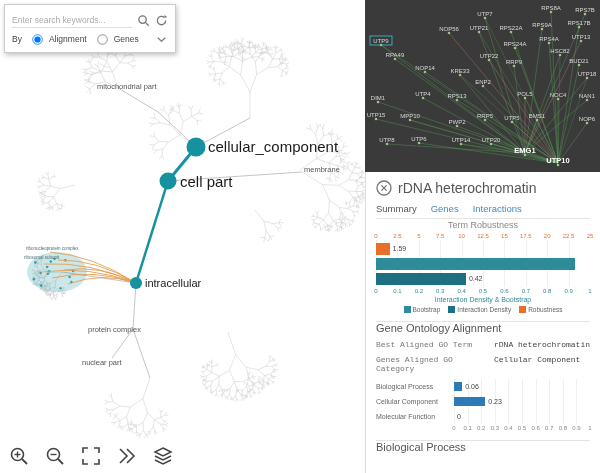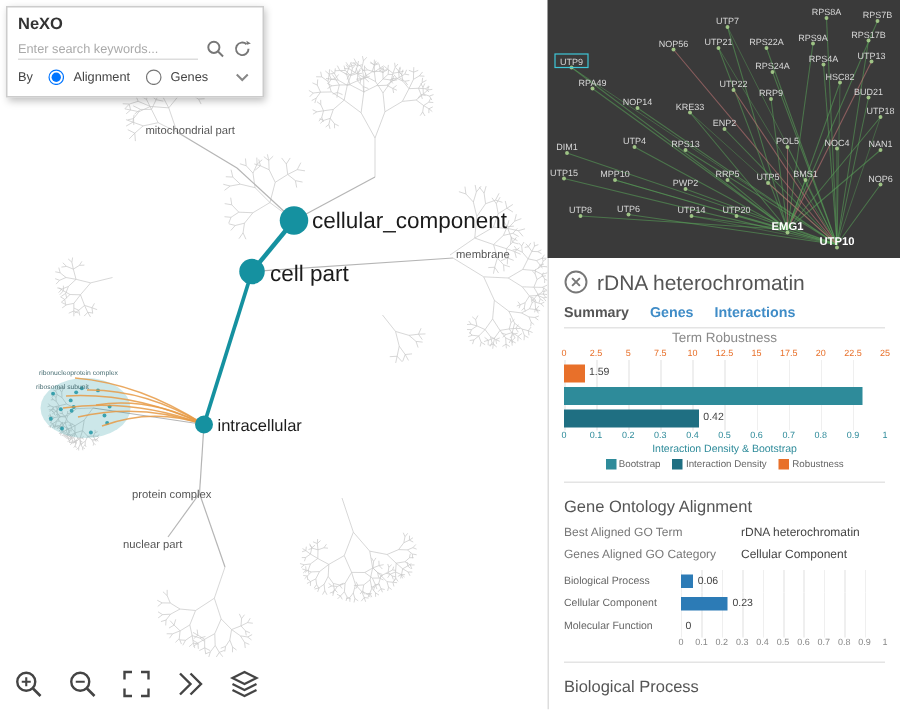--- a/index.html
+++ b/index.html
@@ -26,41 +26,41 @@
   .tool-btn{width:22px;height:22px;display:flex;align-items:center;justify-content:center;cursor:pointer;}
 
   
   .network-panel{position:absolute;left:365px;top:0;width:235px;height:172px;background:#3a3a3a;}
 
   
   .detail-panel{position:absolute;left:365px;top:172px;width:235px;height:301px;background:#fff;
     border-left:1px solid #ddd;box-sizing:border-box;padding:8px 10px 0;overflow:hidden;}
   .dp-header{display:flex;align-items:center;gap:6px;}
   .dp-title{font-size:14px;color:#555;}
-  .tabs{display:flex;gap:14px;margin-top:7px;border-bottom:1px solid #e4e4e4;padding-bottom:4px;font-weight:bold;}
+  .tabs{display:flex;gap:14px;margin-top:7px;border-bottom:1px solid #e4e4e4;padding-bottom:4px;}
   .tab{font-size:9.5px;color:#3f8cc7;cursor:pointer;}
   .tab.active{color:#555;}
   .term-id{font-size:9.5px;color:#666;margin-top:7px;}
   .term-id b{font-weight:normal;color:#444;}
   .chart-title{font-size:9px;color:#888;text-align:center;margin-top:1px;}
 
   .rb-chart{margin-top:2px;}
   .axis-row{position:relative;height:8px;}
   .axis-row span{position:absolute;transform:translateX(-50%);font-size:6px;line-height:8px;}
   .rb-bars{background-image:repeating-linear-gradient(90deg,#efefef 0,#efefef 1px,transparent 1px,transparent 10%);padding:1px 0;}
   .rb-row{display:flex;align-items:center;height:15px;}
   .rb-bar{height:12px;}
   .bar-val{font-size:7px;color:#444;margin-left:3px;}
   .axis-title{font-size:7px;color:#2e8b9a;text-align:center;margin-top:1px;}
   .legend{display:flex;justify-content:center;gap:8px;margin-top:3px;}
   .legend-item{display:flex;align-items:center;gap:2px;font-size:6.5px;color:#666;}
   .legend-sq{width:7px;height:7px;display:inline-block;}
 
-  .section-head{font-size:11px;color:#555;border-top:1px solid #e4e4e4;margin-top:8px;padding-top:10px;}
-  .kv-row{display:flex;margin-top:6px;font-size:8px;}
+  .section-head{font-size:11px;color:#555;border-top:1px solid #e4e4e4;margin-top:8px;padding-top:0;}
+  .kv-row{display:flex;margin-top:6px;font-size:8px;font-family:Liberation Mono, monospace;}
   .kv-label{flex:1;color:#777;}
   .kv-value{width:96px;color:#444;}
 
   .go-chart{margin-top:6px;}
   .go-row{display:flex;align-items:center;height:15px;}
   .go-label{width:78px;flex:0 0 auto;font-size:7px;color:#666;}
   .go-bar-area{flex:1;display:flex;align-items:center;
     background-image:repeating-linear-gradient(90deg,#efefef 0,#efefef 1px,transparent 1px,transparent 10%);height:100%;}
   .go-bar{height:9px;background:#2c7bb6;}
   .go-axis{display:flex;}
@@ -1350,21 +1350,20 @@
       <text x="180" y="187" font-size="15" fill="#1b1b1b" font-weight="500" font-family="&quot;Liberation Sans&quot;,sans-serif">cell part</text>
       <text x="304" y="172" font-size="7.5" fill="#555" font-weight="400" font-family="&quot;Liberation Sans&quot;,sans-serif">membrane</text>
       <text x="145" y="287" font-size="11" fill="#1b1b1b" font-weight="500" font-family="&quot;Liberation Sans&quot;,sans-serif">intracellular</text>
       <text x="88" y="332" font-size="7.5" fill="#555" font-weight="400" font-family="&quot;Liberation Sans&quot;,sans-serif">protein complex</text>
       <text x="82" y="365" font-size="7.5" fill="#555" font-weight="400" font-family="&quot;Liberation Sans&quot;,sans-serif">nuclear part</text>
       <text x="26" y="250" font-size="4.5" fill="#4a6f74" font-weight="400" font-family="&quot;Liberation Sans&quot;,sans-serif">ribonucleoprotein complex</text>
       <text x="24" y="259" font-size="4.5" fill="#4a6f74" font-weight="400" font-family="&quot;Liberation Sans&quot;,sans-serif">ribosomal subunit</text>
     </svg>
 
   <div class="search-widget">
-    <div class="search-title">NeXO</div>
     <div class="search-row">
       <input class="search-input" placeholder="Enter search keywords..." style="">
       <span class="mini-icon">
         <svg width="13" height="13" viewBox="0 0 14 14">
             <circle cx="6" cy="6" r="4" fill="none" stroke="#777" stroke-width="1.4"></circle>
             <line x1="9" y1="9" x2="12.6" y2="12.6" stroke="#777" stroke-width="1.4"></line>
           </svg>
       </span>
       <span class="mini-icon">
         <svg width="13" height="13" viewBox="0 0 14 14">

